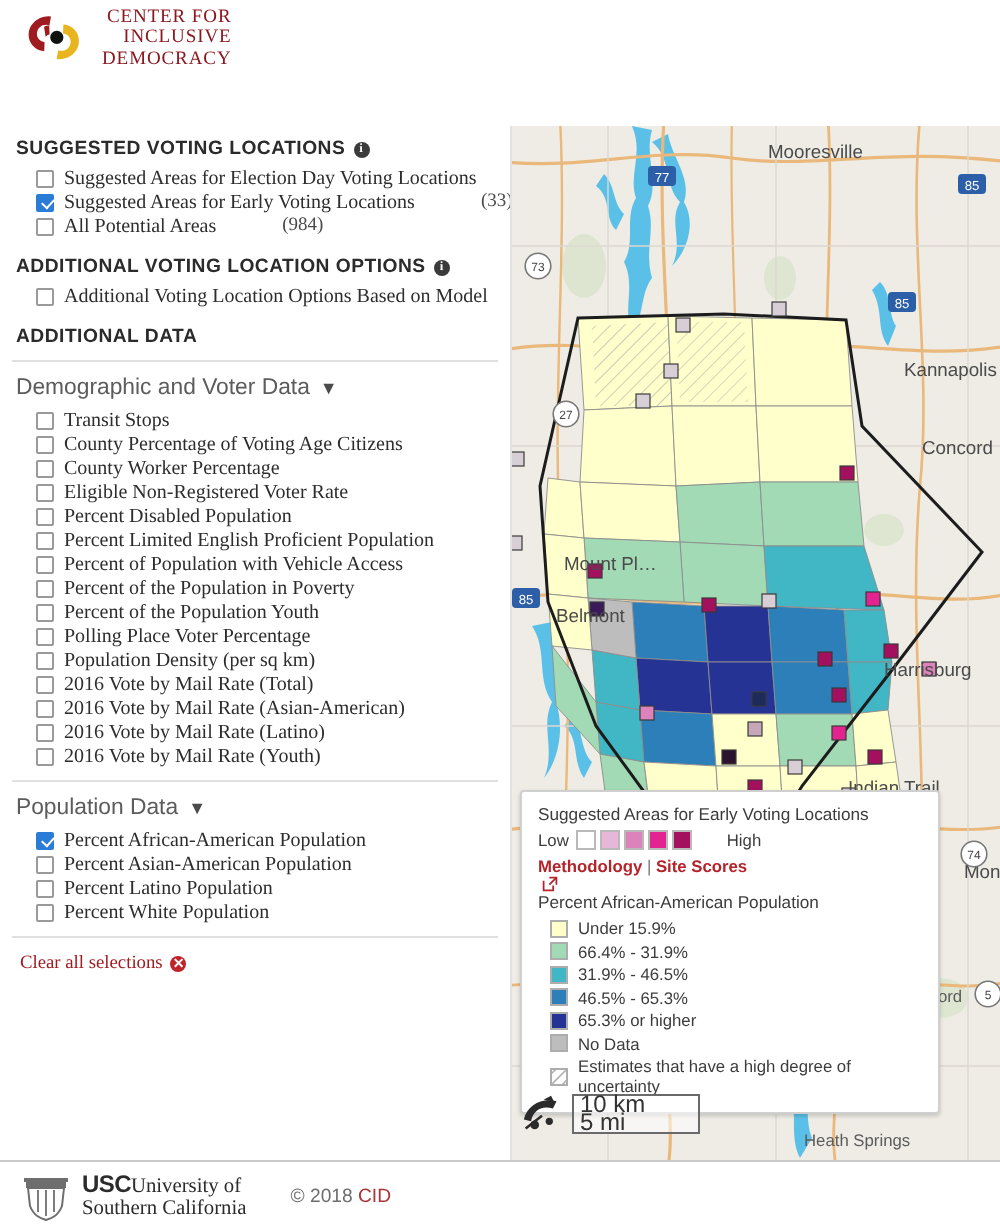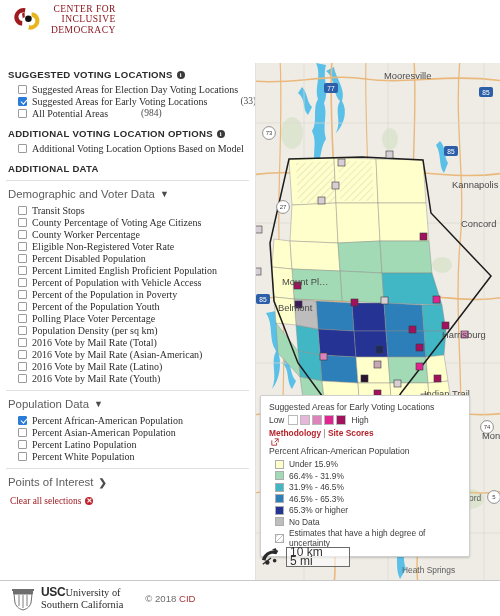--- a/index.html
+++ b/index.html
@@ -354,24 +354,20 @@
           <span class="opt-label">Percent Latino Population</span>
         </div>
       <div class="opt-row">
           <span class="cbx"></span>
           <span class="opt-label">Percent White Population</span>
         </div>
     </div>
 
     <div class="divider"></div>
 
-    <div class="group-head">
-      <span>Points of Interest</span>
-      <span class="caret right">❯</span>
-    </div>
 
     <div class="clear-all">
       <span>Clear all selections</span>
       <span class="clear-x">✕</span>
     </div>
   </div>
 
   <div class="map">
     <svg width="244" height="517" viewBox="0 0 244 517">
       <defs>
@@ -583,21 +579,21 @@
 
     <div class="legend">
       <div class="lg-title">Suggested Areas for Early Voting Locations</div>
       <div class="lg-ramp">
         <span class="lbl">Low</span>
         <span class="sw" style="background:#ffffff;margin-left:4px"></span>
         <span class="sw" style="background:#e6b7d8"></span>
         <span class="sw" style="background:#dd82bb"></span>
         <span class="sw" style="background:#e32490"></span>
         <span class="sw" style="background:#a3115e"></span>
-        <span class="lbl" style="margin-left:4px">High</span>
+        <span class="lbl" style="margin-left:16px">High</span>
       </div>
       <div class="lg-links">
         <a href="#" style="color:#b4242b;text-decoration:none">Methodology</a>
         <span>|</span>
         <a href="#" style="color:#b4242b;text-decoration:none">Site Scores</a>
         <svg class="ext-icon" width="8" height="8" viewBox="0 0 10 10">
           <path d="M1 3 V9 H7 V6" fill="none" stroke="#b4242b" stroke-width="1.1"></path>
           <path d="M4.6 1 H9 V5.4" fill="none" stroke="#b4242b" stroke-width="1.1"></path>
           <path d="M9 1 L4.6 5.4" stroke="#b4242b" stroke-width="1.1"></path>
         </svg>

